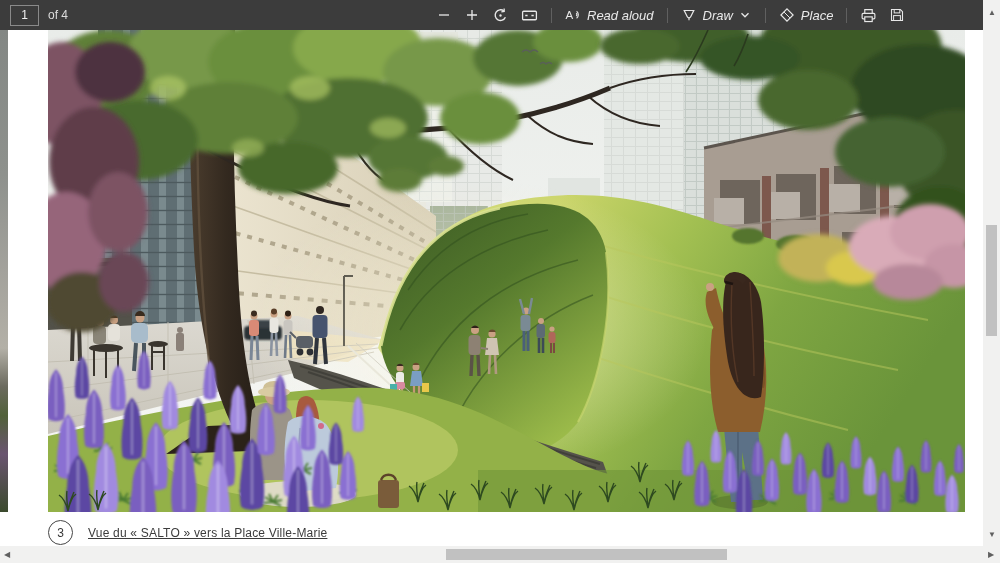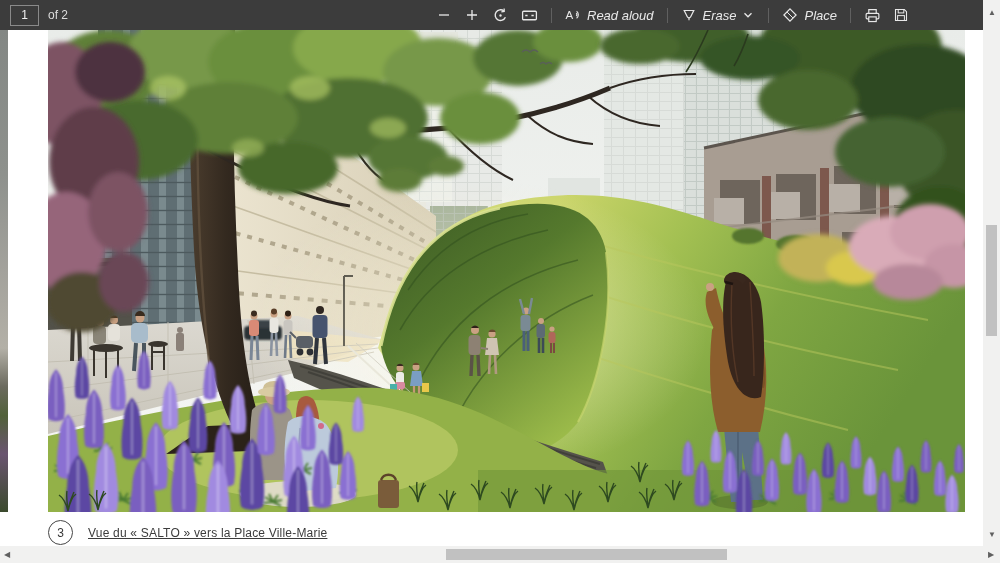--- a/index.html
+++ b/index.html
@@ -34,21 +34,21 @@
           align-items:center;justify-content:center;font-size:12px;color:#383838;}
   .captext{font-size:12px;color:#3c3c3c;letter-spacing:.2px;text-decoration:underline;}
   .lA{fill:#7a5fc0}.lB{fill:#8a6fd2}.lC{fill:#5b47a3}.lD{fill:#a18ae0}
   .tu{stroke:#2e4a20;fill:none;stroke-width:1.4px;}
 </style>
 </head>
 <body>
 
 <div class="toolbar">
   <input class="page-input" value="1" style="">
-  <span class="of-label">of 2</span>
+  <span class="of-label">of 4</span>
 
   <div class="controls">
     <div class="tbtn">
       <svg width="16" height="16" viewBox="0 0 16 16">
         <path d="M3,8 h10" stroke="#e8e8e8" stroke-width="1.3" fill="none"></path>
         </svg>
     </div>
     <div class="tbtn">
       <svg width="16" height="16" viewBox="0 0 16 16">
         <path d="M3,8 h10 M8,3 v10" stroke="#e8e8e8" stroke-width="1.3" fill="none"></path>
@@ -76,21 +76,21 @@
         </svg>
       <span class="tlabel">Read aloud</span>
     </div>
     <div class="sep"></div>
 
     <div class="tbtn">
       <svg width="16" height="16" viewBox="0 0 16 16">
         <path d="M3.2,3.5 h9.6 l-3.1,6.3 a1.9,1.9 0 0 1 -3.4,0 Z" stroke="#e8e8e8" stroke-width="1.2" fill="none"></path>
         <path d="M8,10.6 v2.6" stroke="#e8e8e8" stroke-width="1.2" fill="none"></path>
         </svg>
-      <span class="tlabel">Erase</span>
+      <span class="tlabel">Draw</span>
       <span class="chev">
         <svg width="14" height="14" viewBox="0 0 14 14">
           <path d="M3.5,5.2 L7,8.8 L10.5,5.2" stroke="#e8e8e8" stroke-width="1.3" fill="none"></path>
           </svg>
       </span>
     </div>
     <div class="sep"></div>
 
 
     <div class="tbtn">

